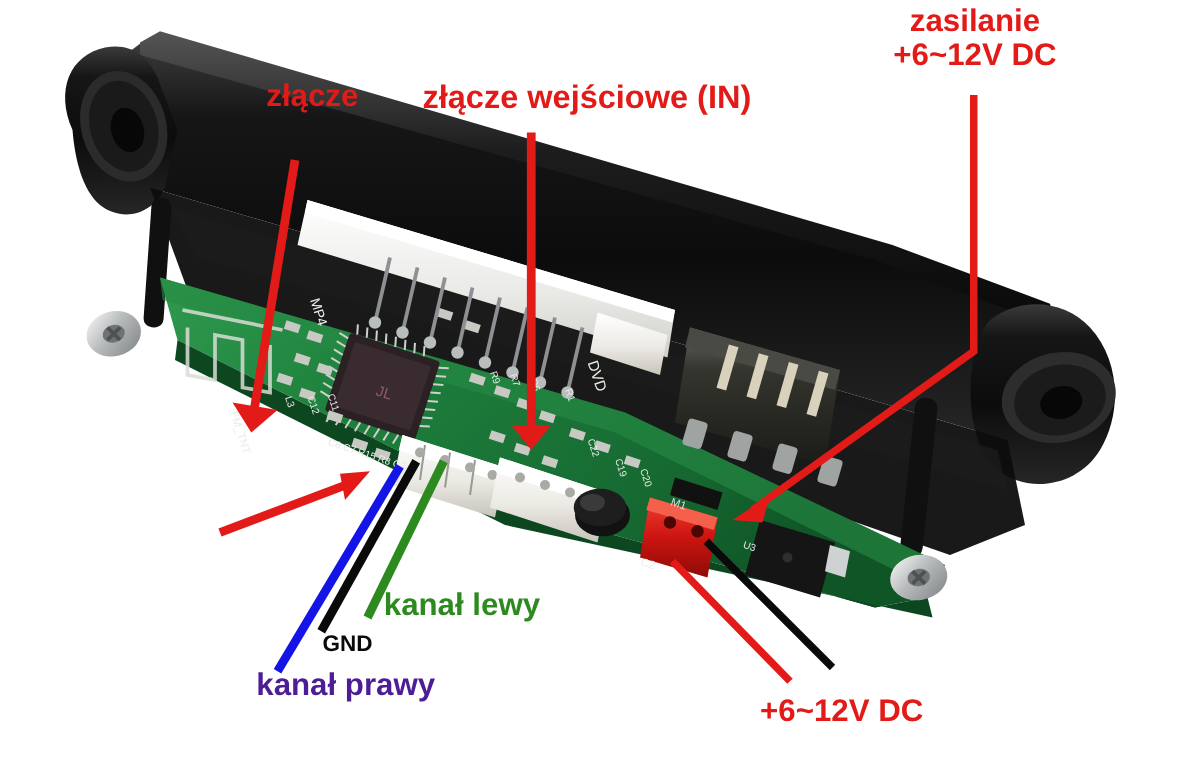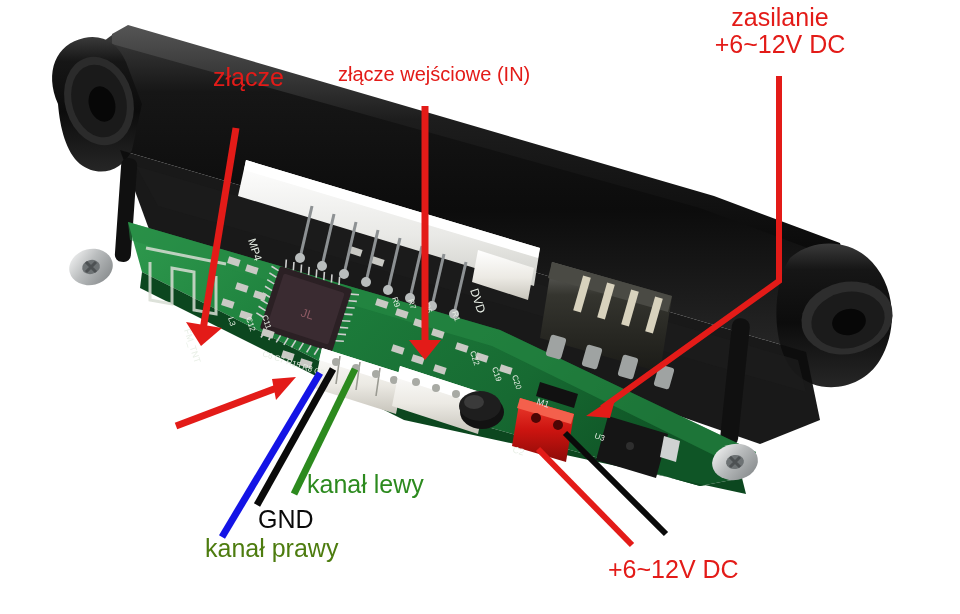--- a/index.html
+++ b/index.html
@@ -1,24 +1,24 @@
 <!DOCTYPE html>
 <html><head>
 <meta charset="utf-8">
 <style>
   html,body{margin:0;padding:0;background:#ffffff;}
   #stage{
     position:relative;width:960px;height:614px;overflow:hidden;
     background:#ffffff;
     font-family:"Liberation Sans", sans-serif;
   }
-  .lbl{position:absolute;font-weight:normal;white-space:nowrap;line-height:1.06;}
+  .lbl{position:absolute;font-weight:bold;white-space:nowrap;line-height:1.06;}
   .red{color:#e31b18;}
   .green{color:#2c8a1e;text-align:center;}
-  .blue{color:#4d7c0f;}
+  .blue{color:#4c1d95;}
   .black{color:#0a0a0a;}
   svg.layer{position:absolute;left:0;top:0;width:960px;height:614px;pointer-events:none;}
   svg.photo{position:absolute;left:0;top:0;width:960px;height:614px;}
 </style>
 </head>
 <body>
 
 <div id="stage">
 
   <svg class="photo" viewBox="0 0 960 614">
@@ -292,32 +292,32 @@
 
     <line x1="320" y1="373" x2="222" y2="537" stroke="#1414e6" stroke-width="7"></line>
     <line x1="333" y1="369" x2="257" y2="505" stroke="#0a0a0a" stroke-width="7"></line>
     <line x1="355" y1="369" x2="294" y2="494" stroke="#2c8a1e" stroke-width="7"></line>
   </svg>
 
   <div class="lbl red" style="left:165px;top:64px;font-size:25px;margin-left:48px;">
     <div>złącze</div>
   </div>
 
-  <div class="lbl red" style="left:338px;top:64px;font-size:20px;">
+  <div class="lbl red" style="left:338px;top:64px;font-size:26px;">
     <div>złącze wejściowe (IN)</div>
   </div>
 
   <div class="lbl red" style="left:680px;top:4px;width:200px;text-align:center;font-size:25px;">
     <div>zasilanie</div>
     <div>+6~12V DC</div>
   </div>
 
 
   <div class="lbl green" style="left:307px;top:471px;font-size:25px;">kanał lewy</div>
 
-  <div class="lbl black" style="left:258px;top:506px;font-size:25px;">GND</div>
+  <div class="lbl black" style="left:258px;top:506px;font-size:18px;">GND</div>
 
   <div class="lbl blue" style="left:205px;top:535px;font-size:25px;">kanał prawy</div>
 
 
   <div class="lbl red" style="left:608px;top:556px;font-size:25px;">+6~12V DC</div>
 
 </div>
 
 </body></html>

